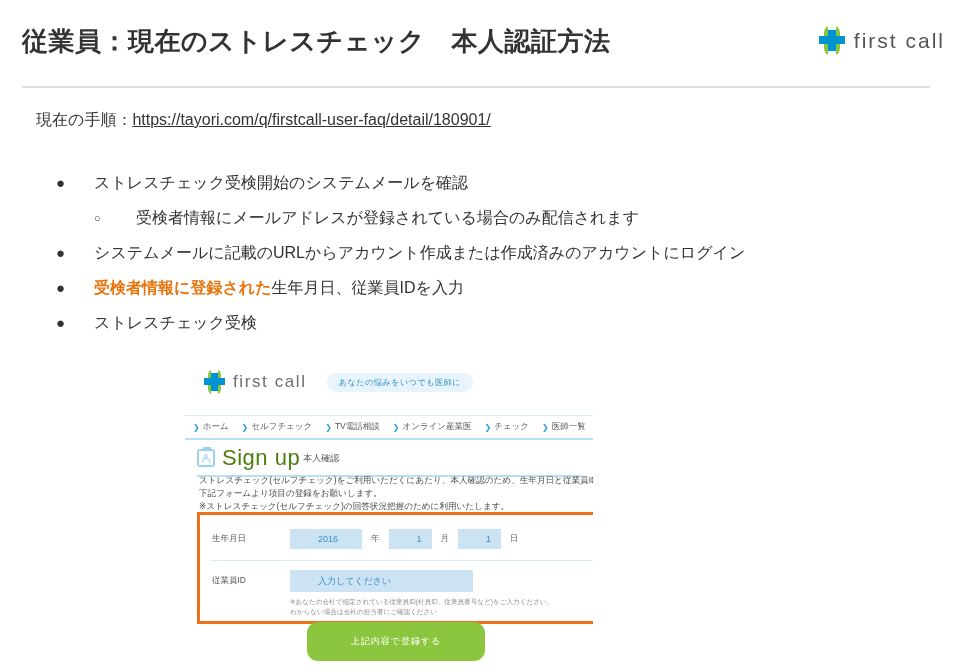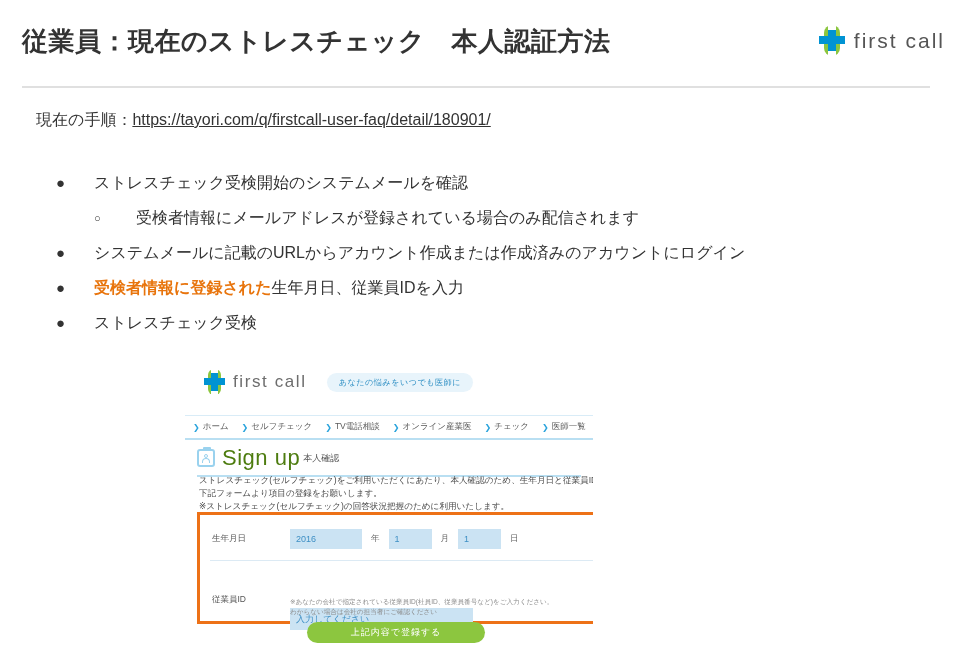--- a/index.html
+++ b/index.html
@@ -133,25 +133,25 @@
   .orange-box{
     position:absolute;left:12px;top:155px;width:416px;height:112px;
     border:3px solid #ED7117;box-sizing:border-box;
   }
   .field-row{
     position:absolute;display:flex;align-items:center;
   }
   .field-label{font-size:8.5px;color:#555;width:78px;flex:0 0 78px;}
   .ipt{
     background:#CBE3F3;color:#3E8FC4;font-size:9px;
-    display:flex;align-items:center;padding-left:6px;box-sizing:border-box;
+    display:flex;align-items:center;padding-left:28px;box-sizing:border-box;
   }
   .unit{font-size:8.5px;color:#666;margin:0 9px;}
   .submit-btn{
-    position:absolute;left:122px;top:265px;width:178px;height:21px;
+    position:absolute;left:122px;top:265px;width:178px;height:39px;
     background:#8CC63F;border-radius:11px;
     display:flex;align-items:center;justify-content:center;
     color:#ffffff;font-size:9px;letter-spacing:1px;
   }
 </style>
 </head>
 <body>
 
 <div class="slide-header">
   <div class="slide-title">従業員：現在のストレスチェック　本人認証方法</div>
@@ -268,21 +268,21 @@
       <div class="ipt" style="width:43px;height:20px;">1</div>
       <span class="unit">月</span>
       <div class="ipt" style="width:43px;height:20px;">1</div>
       <span class="unit">日</span>
     </div>
 
     <div style="position:absolute;left:10px;top:45px;width:384px;height:1px;background:#dceaf4;"></div>
 
     <div class="field-row" style="left:12px;top:55px;">
       <div class="field-label">従業員ID</div>
-      <div class="ipt" style="width:183px;height:22px;margin-top:38px;">入力してください</div>
+      <div class="ipt" style="width:183px;height:22px;">入力してください</div>
     </div>
 
     <div style="position:absolute;left:90px;top:82px;width:300px;font-size:6.6px;line-height:9.5px;color:#8a8a8a;">
       <div>※あなたの会社で指定されている従業員ID(社員ID、従業員番号など)をご入力ください。</div>
       <div>わからない場合は会社の担当者にご確認ください</div>
     </div>
 
   </div>
 
   <div class="submit-btn">上記内容で登録する</div>

